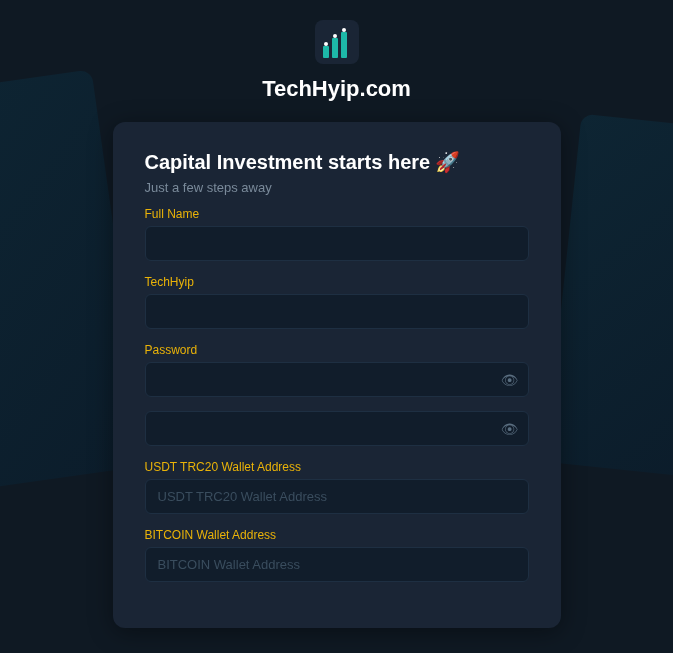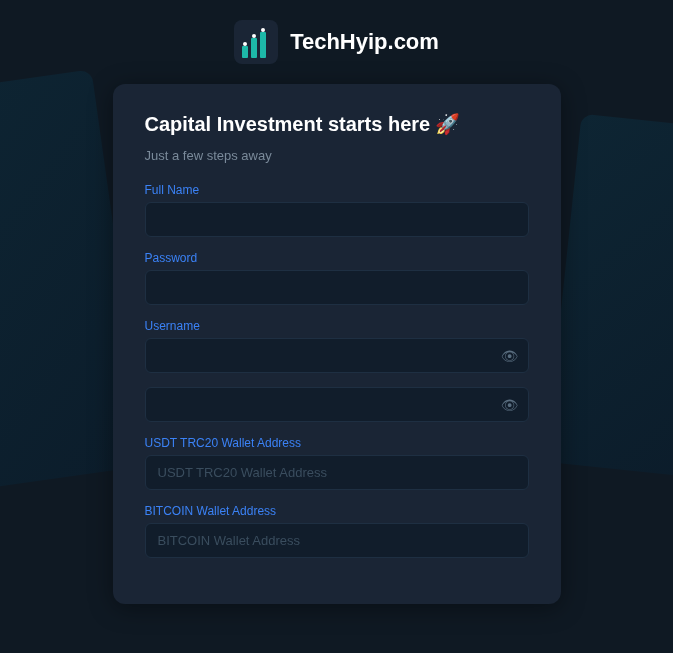--- a/index.html
+++ b/index.html
@@ -56,20 +56,21 @@
       z-index: 1;
     }
 
     
     .header {
       display: flex;
       align-items: center;
       justify-content: center;
       gap: 12px;
       margin-bottom: 20px;
+      flex-direction: column;
     }
 
     .logo-icon {
       width: 44px;
       height: 44px;
     }
 
     .logo-text {
       font-size: 22px;
       font-weight: 700;
@@ -81,37 +82,37 @@
       background: #1a2535;
       border-radius: 12px;
       padding: 28px 32px 32px;
       box-shadow: 0 4px 24px rgba(0,0,0,0.4);
     }
 
     .form-title {
       font-size: 20px;
       font-weight: 700;
       color: #ffffff;
-      margin-bottom: 12px;
+      margin-bottom: 6px;
     }
 
     .form-subtitle {
       font-size: 13px;
       color: #7a8a9a;
-      margin-bottom: 20px;
+      margin-bottom: 12px;
     }
 
     .field-group {
       margin-bottom: 14px;
     }
 
     .field-label {
       display: block;
       font-size: 12px;
-      color: #3b82f6;
+      color: #eab308;
       margin-bottom: 5px;
     }
 
     .field-input {
       width: 100%;
       background: #111d2b;
       border: 1px solid #1e2f42;
       border-radius: 6px;
       padding: 9px 12px;
       color: #c0cad6;
@@ -169,27 +170,27 @@
 
     <div class="form-title">Capital Investment starts here 🚀</div>
     <div class="form-subtitle">Just a few steps away</div>
 
     <div class="field-group">
       <label class="field-label">Full Name</label>
       <input type="text" class="field-input" style="">
     </div>
 
     <div class="field-group">
+      <label class="field-label">TechHyip</label>
+      <input type="text" class="field-input" style="">
+    </div>
+
+
+    <div class="field-group">
       <label class="field-label">Password</label>
-      <input type="text" class="field-input" style="">
-    </div>
-
-
-    <div class="field-group">
-      <label class="field-label">Username</label>
       <div class="input-wrapper">
         <input type="password" class="field-input" style="">
         <span class="eye-icon">👁</span>
       </div>
     </div>
 
     <div class="field-group">
       <div class="input-wrapper">
         <input type="password" class="field-input" style="">
         <span class="eye-icon">👁</span>

